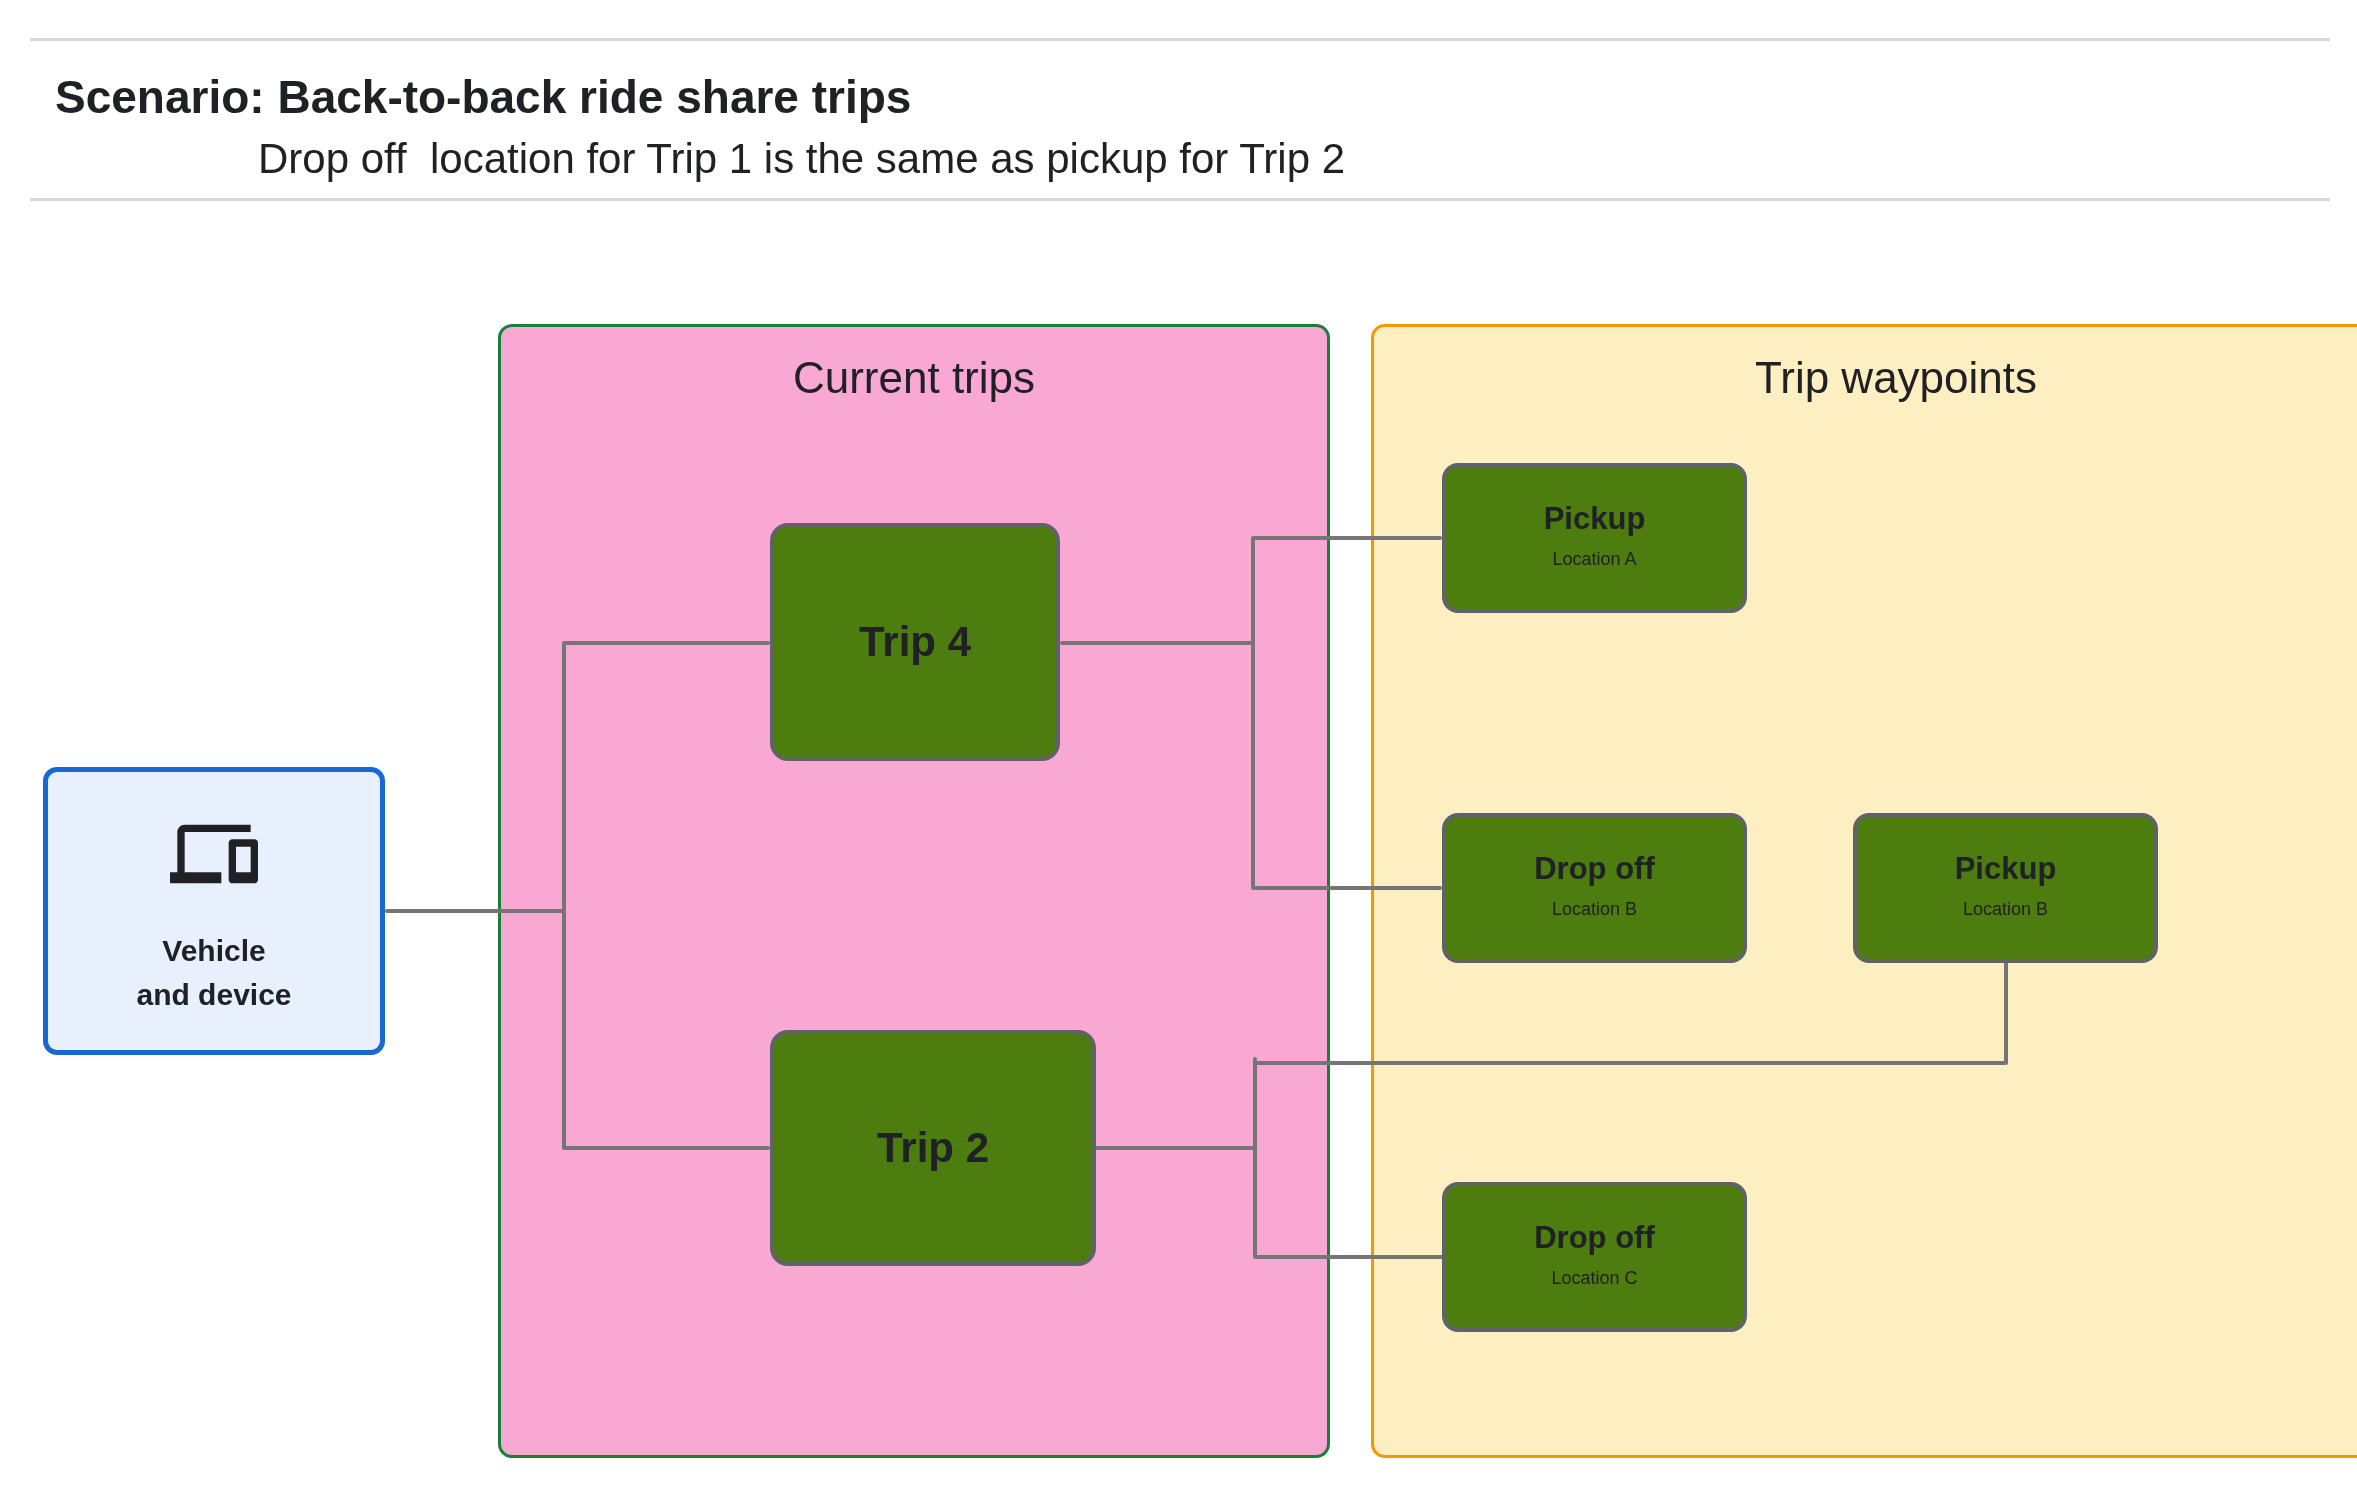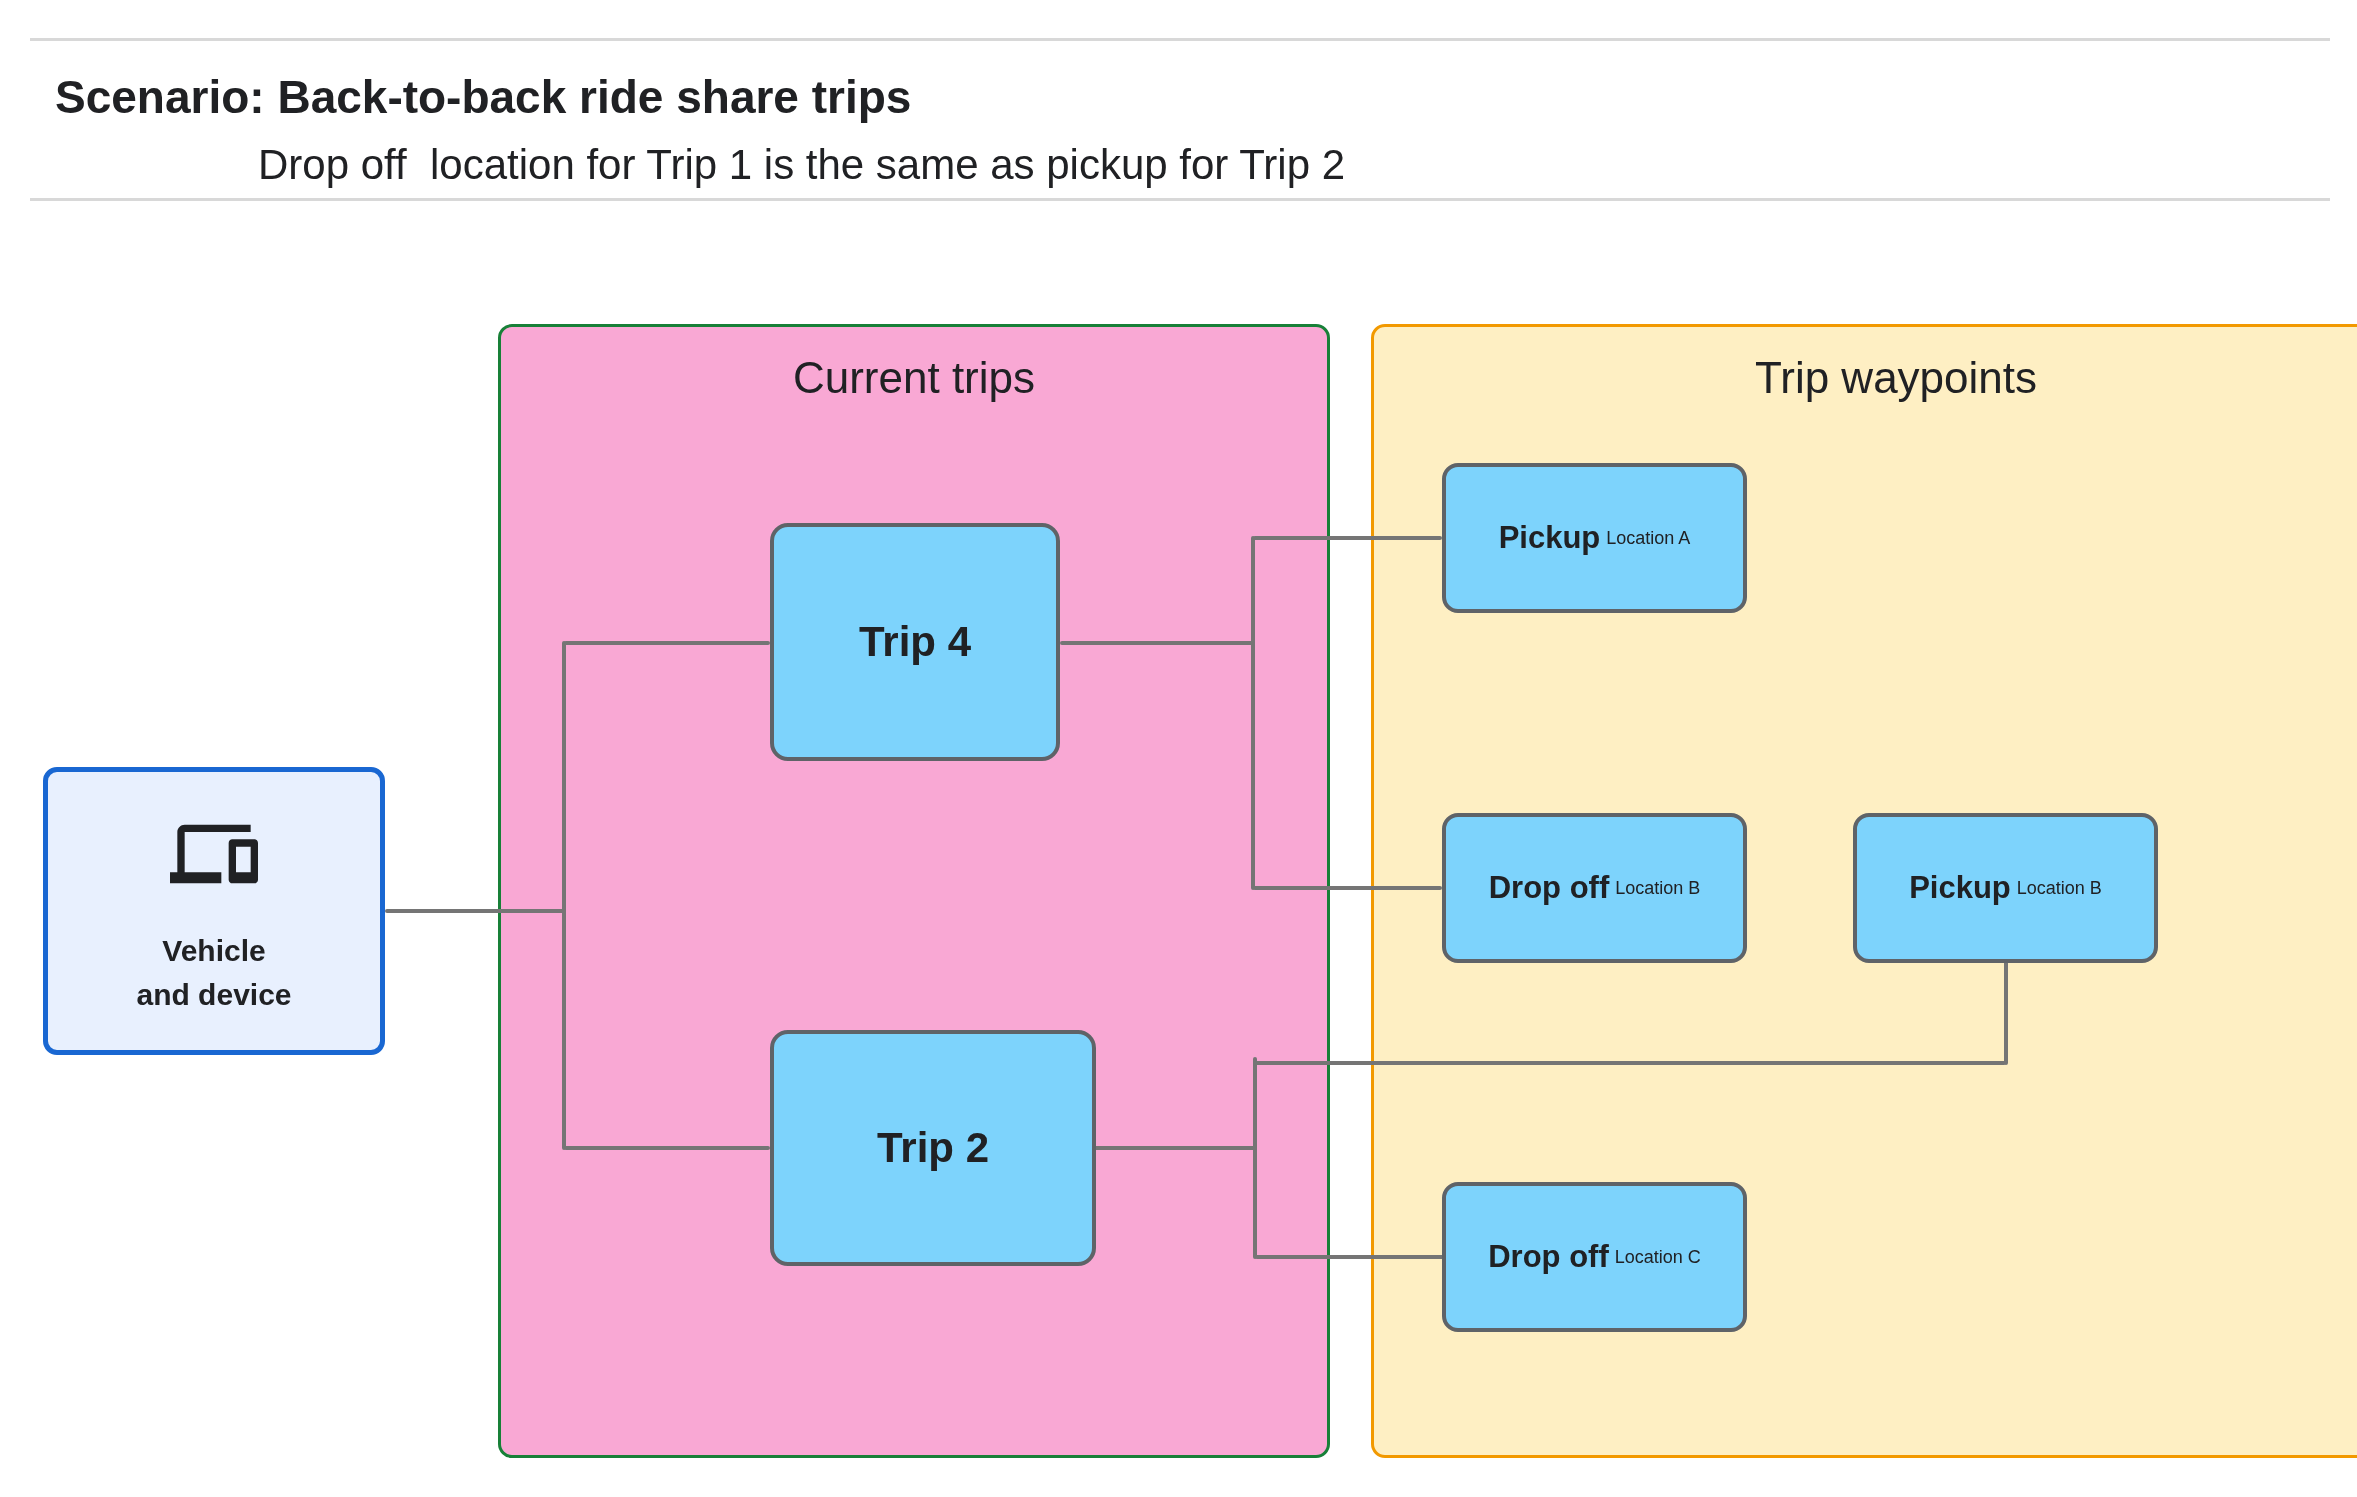--- a/index.html
+++ b/index.html
@@ -11,22 +11,22 @@
   .divider{background:#d8d8d8;height:3px;}
   .page-title{font-size:46px;font-weight:700;line-height:54px;white-space:pre;}
   .page-subtitle{font-size:42px;font-weight:400;line-height:50px;white-space:pre;}
 
   .panel{border-radius:14px;border:3px solid;}
   .panel.green{background:#f9a8d4;border-color:#188038;}
   .panel.orange{background:#feefc3;border-color:#f29900;}
   .panel-title{width:100%;text-align:center;padding-top:26px;font-size:44px;font-weight:400;}
 
   .node{
-    background:#7dd3fc;border:4px solid #5f6368;
-    display:flex;align-items:center;justify-content:center;
+    background:#4d7c0f;border:4px solid #5f6368;
+    display:flex;flex-direction:column;align-items:center;justify-content:center;
   }
   .trip-node{border-radius:18px;}
   .trip-label{font-size:42px;font-weight:700;}
   .wp-node{border-radius:16px;gap:6px;}
   .wp-type{font-size:31px;font-weight:700;line-height:36px;}
   .wp-location{font-size:18px;font-weight:400;line-height:32px;}
 
   .vehicle-node{
     background:#e8f0fe;border:5px solid #1967d2;border-radius:14px;
     display:flex;flex-direction:column;align-items:center;justify-content:center;
@@ -34,21 +34,21 @@
   }
   .vehicle-label{font-size:30px;font-weight:700;line-height:44px;text-align:center;}
 
   .line{background:#757575;border-radius:2px;}
 </style>
 </head>
 <body>
 
 <div class="abs divider" style="left:30px;top:38px;width:2300px;"></div>
 <div class="abs page-title" style="left:55px;top:70px;">Scenario: Back-to-back ride share trips</div>
-<div class="abs page-subtitle" style="left:258px;top:140px;">Drop off  location for Trip 1 is the same as pickup for Trip 2</div>
+<div class="abs page-subtitle" style="left:258px;top:134px;">Drop off  location for Trip 1 is the same as pickup for Trip 2</div>
 <div class="abs divider" style="left:30px;top:198px;width:2300px;"></div>
 
 <div class="abs panel green" style="left:498px;top:324px;width:832px;height:1134px;">
   <div class="panel-title">Current trips</div>
 </div>
 <div class="abs panel orange" style="left:1371px;top:324px;width:1050px;height:1134px;">
   <div class="panel-title">Trip waypoints</div>
 </div>
 
 <div class="abs line" style="left:385px;top:909px;width:181px;height:4px;"></div>

